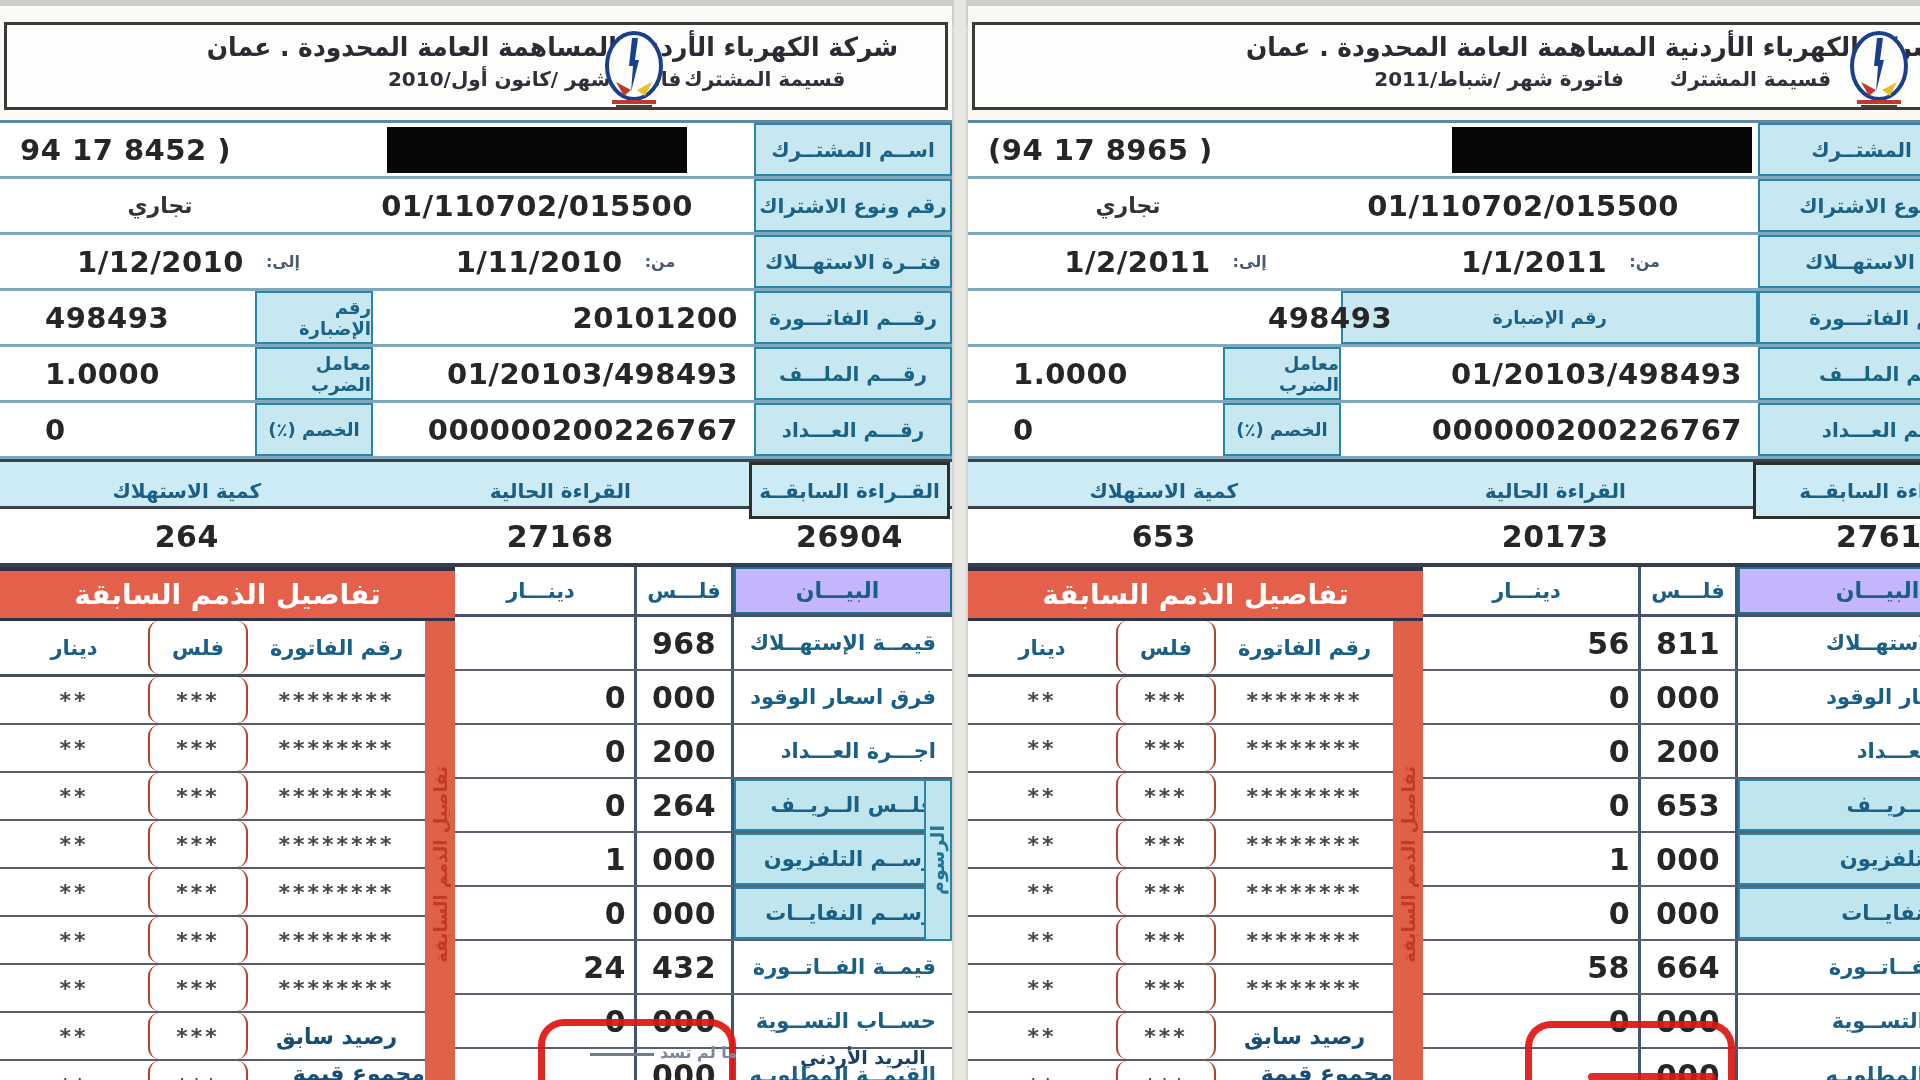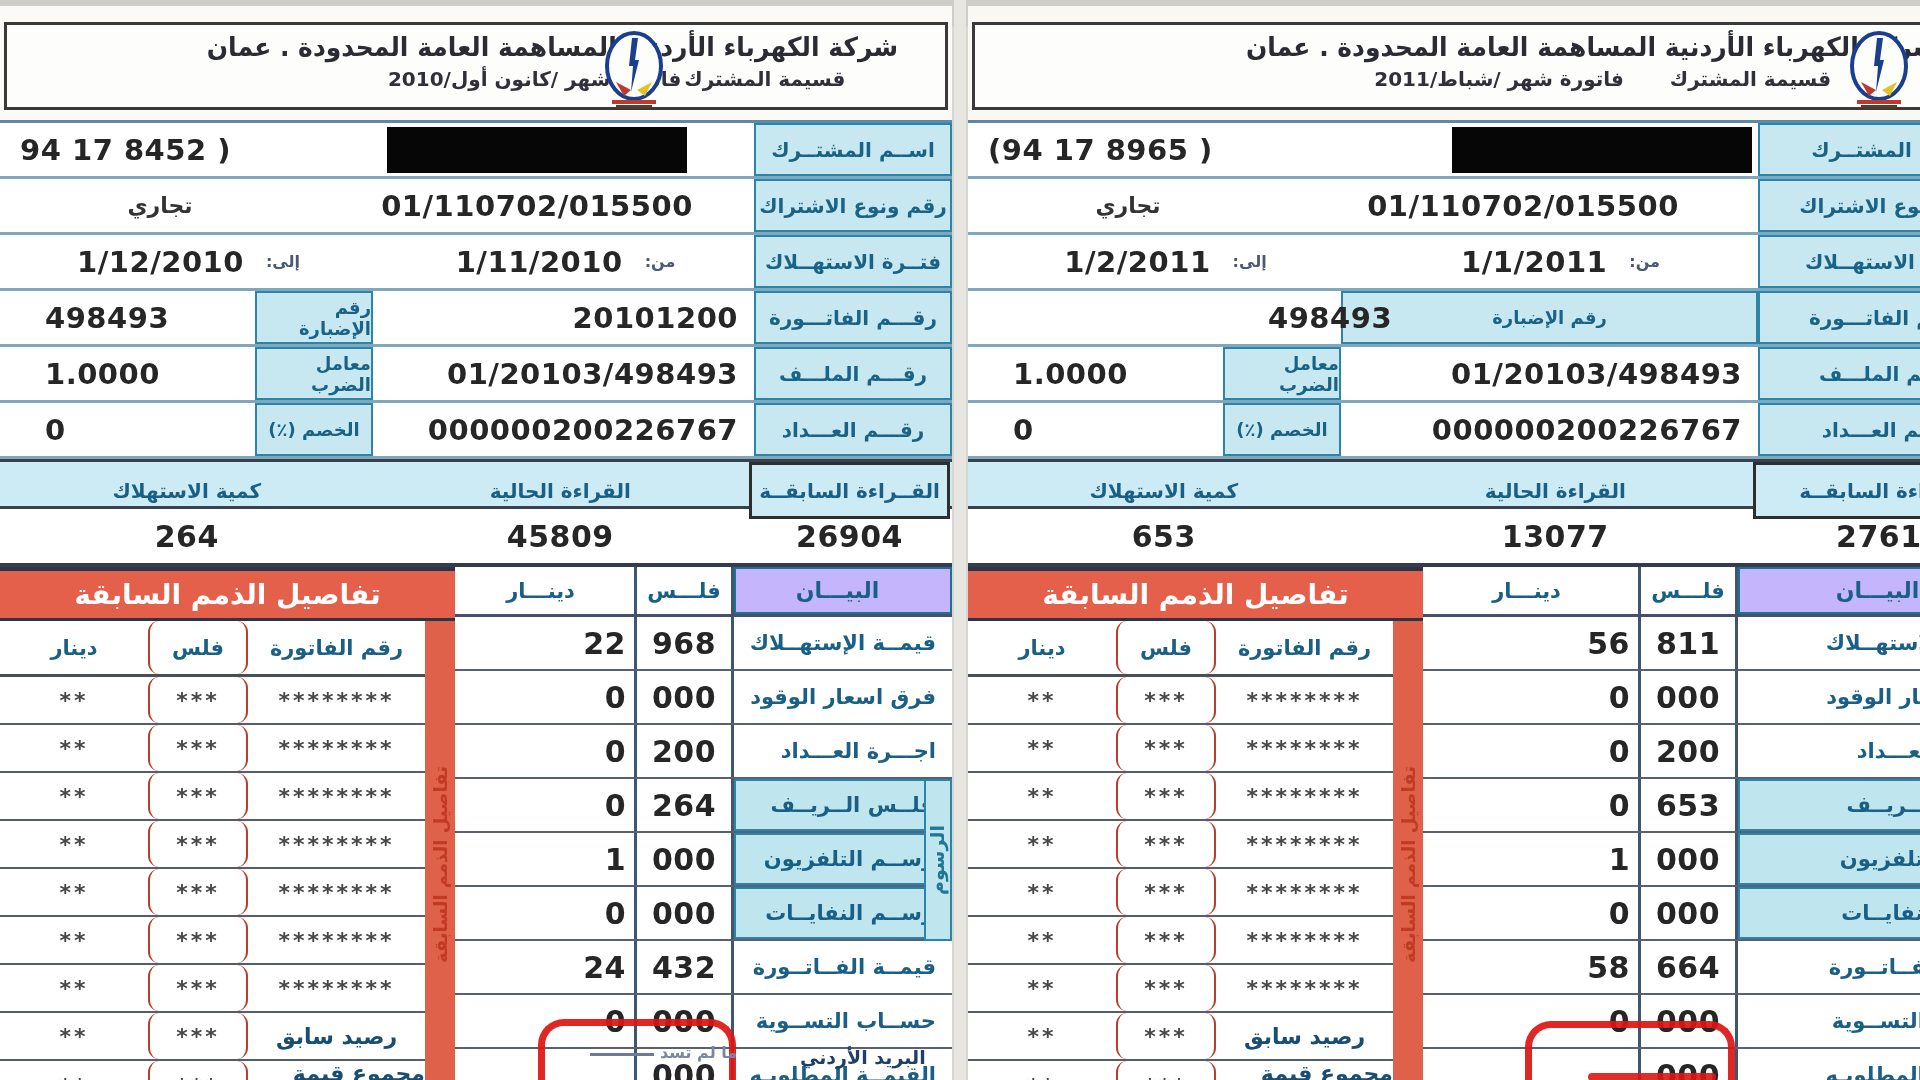--- a/index.html
+++ b/index.html
@@ -194,41 +194,38 @@
       </div>
     </div>
 
     <div class="rband">
       <div class="rcell prevbox">القــراءة السابقــة</div>
       <div class="rcell">القراءة الحالية</div>
       <div class="rcell">كمية الاستهلاك</div>
     </div>
     <div class="rvals">
       <span class="num val">26904</span>
-      <span class="num val">45809</span>
+      <span class="num val">27168</span>
       <span class="num val">264</span>
     </div>
 
     <div class="lower">
       <div class="charges">
         <div class="crow chead">
           <div class="c-label">البيـــان</div>
           <div class="c-fils">فلـــس</div>
           <div class="c-dinar">دينـــار</div>
         </div>
         <div>
             <div class="crow">
               <div class="c-label">
                 <span class="">قيمــة الإستهــلاك</span>
               </div>
               <div class="c-fils">
                 <span class="num val">968</span>
-              </div>
-              <div class="c-dinar">
-                <span class="num val">22</span>
               </div>
             </div>
             <div class="crow">
               <div class="c-label">
                 <span class="">فرق اسعار الوقود</span>
               </div>
               <div class="c-fils">
                 <span class="num val">000</span>
               </div>
               <div class="c-dinar">
@@ -513,21 +510,21 @@
       </div>
     </div>
 
     <div class="rband">
       <div class="rcell prevbox">القــراءة السابقــة</div>
       <div class="rcell">القراءة الحالية</div>
       <div class="rcell">كمية الاستهلاك</div>
     </div>
     <div class="rvals">
       <span class="num val">27612</span>
-      <span class="num val">13077</span>
+      <span class="num val">20173</span>
       <span class="num val">653</span>
     </div>
 
     <div class="lower">
       <div class="charges">
         <div class="crow chead">
           <div class="c-label">البيـــان</div>
           <div class="c-fils">فلـــس</div>
           <div class="c-dinar">دينـــار</div>
         </div>

